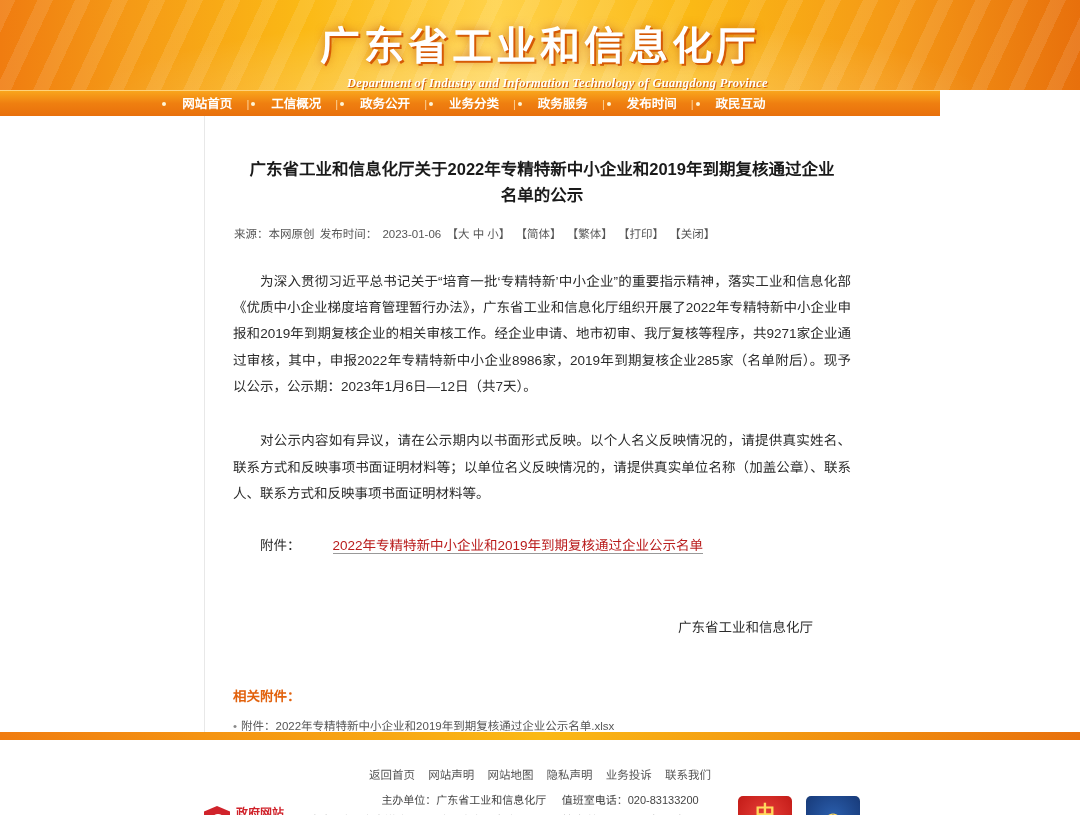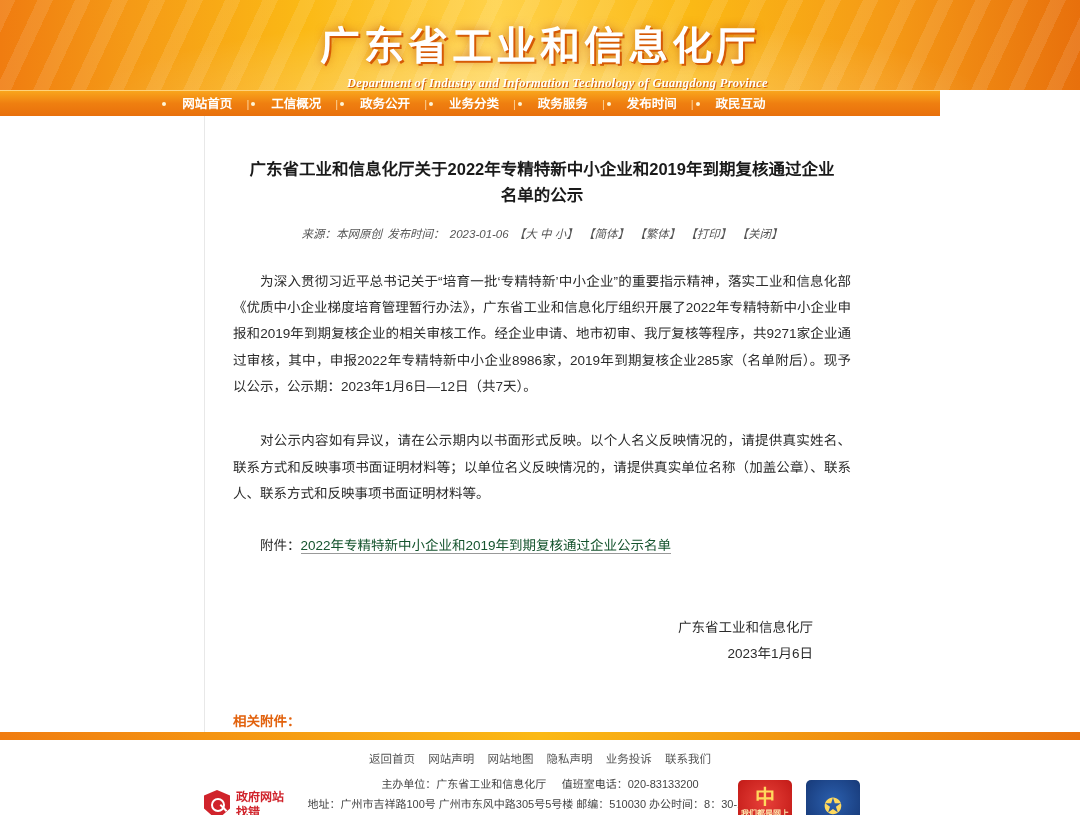--- a/index.html
+++ b/index.html
@@ -127,47 +127,47 @@
   .doc-title {
     margin: 40px 10px 0 10px;
     text-align: center;
     font-size: 16.5px;
     font-weight: bold;
     color: #1a1a1a;
     line-height: 1.6;
   }
   .meta {
     margin-top: 16px;
-    text-align: center;
+    text-align: left;
     font-size: 11.5px;
     color: #555;
-    font-style: italic;
   }
   .meta span { margin: 0 1px; }
   .meta .meta-link { color: #555; cursor: pointer; }
   .para {
     margin-top: 28px;
     font-size: 13.5px;
     line-height: 1.95;
     color: #2b2b2b;
     text-indent: 2em;
     text-align: justify;
   }
   .attach-line {
     margin-top: 26px;
     font-size: 13.5px;
     line-height: 1.9;
     color: #2b2b2b;
     text-indent: 2em;
   }
   .attach-link {
-    color: #14532d;
+    color: #b91c1c;
     text-decoration: none;
     border-bottom: 1px solid #999;
     cursor: pointer;
+    margin-left: 32px;
   }
   .signature {
     margin-top: 56px;
     text-align: right;
     padding-right: 38px;
     font-size: 13.5px;
     line-height: 1.9;
     color: #2b2b2b;
   }
   .contact {
@@ -205,21 +205,21 @@
     background: linear-gradient(90deg, #f07c10 0%, #fbb915 50%, #e8700c 100%);
   }
   .footer {
     position: absolute;
     left: 0; top: 740px;
     width: 1080px; height: 75px;
     background: #ffffff;
   }
   .footer-links {
     text-align: center;
-    padding-top: 10px;
+    padding-top: 26px;
     font-size: 11.5px;
     color: #555;
   }
   .footer-links span {
     margin: 0 5px;
     cursor: pointer;
   }
   .footer-body {
     position: relative;
     margin-top: 8px;
@@ -354,21 +354,20 @@
 
     <p class="para">为深入贯彻习近平总书记关于“培育一批‘专精特新’中小企业”的重要指示精神，落实工业和信息化部《优质中小企业梯度培育管理暂行办法》，广东省工业和信息化厅组织开展了2022年专精特新中小企业申报和2019年到期复核企业的相关审核工作。经企业申请、地市初审、我厅复核等程序，共9271家企业通过审核，其中，申报2022年专精特新中小企业8986家，2019年到期复核企业285家（名单附后）。现予以公示，公示期：2023年1月6日—12日（共7天）。</p>
     <p class="para">对公示内容如有异议，请在公示期内以书面形式反映。以个人名义反映情况的，请提供真实姓名、联系方式和反映事项书面证明材料等；以单位名义反映情况的，请提供真实单位名称（加盖公章）、联系人、联系方式和反映事项书面证明材料等。</p>
 
     <div class="attach-line">
       <span>附件：</span><span class="attach-link">2022年专精特新中小企业和2019年到期复核通过企业公示名单</span>
     </div>
 
     <div class="signature">
       <div>广东省工业和信息化厅</div>
-      <div>2023年1月6日</div>
     </div>
 
 
     <div class="rel-title">相关附件：</div>
     <div class="rel-item">
       <span class="bullet">•</span><span>附件：</span><a>2022年专精特新中小企业和2019年到期复核通过企业公示名单.xlsx</a>
     </div>
 
   </div>
 

